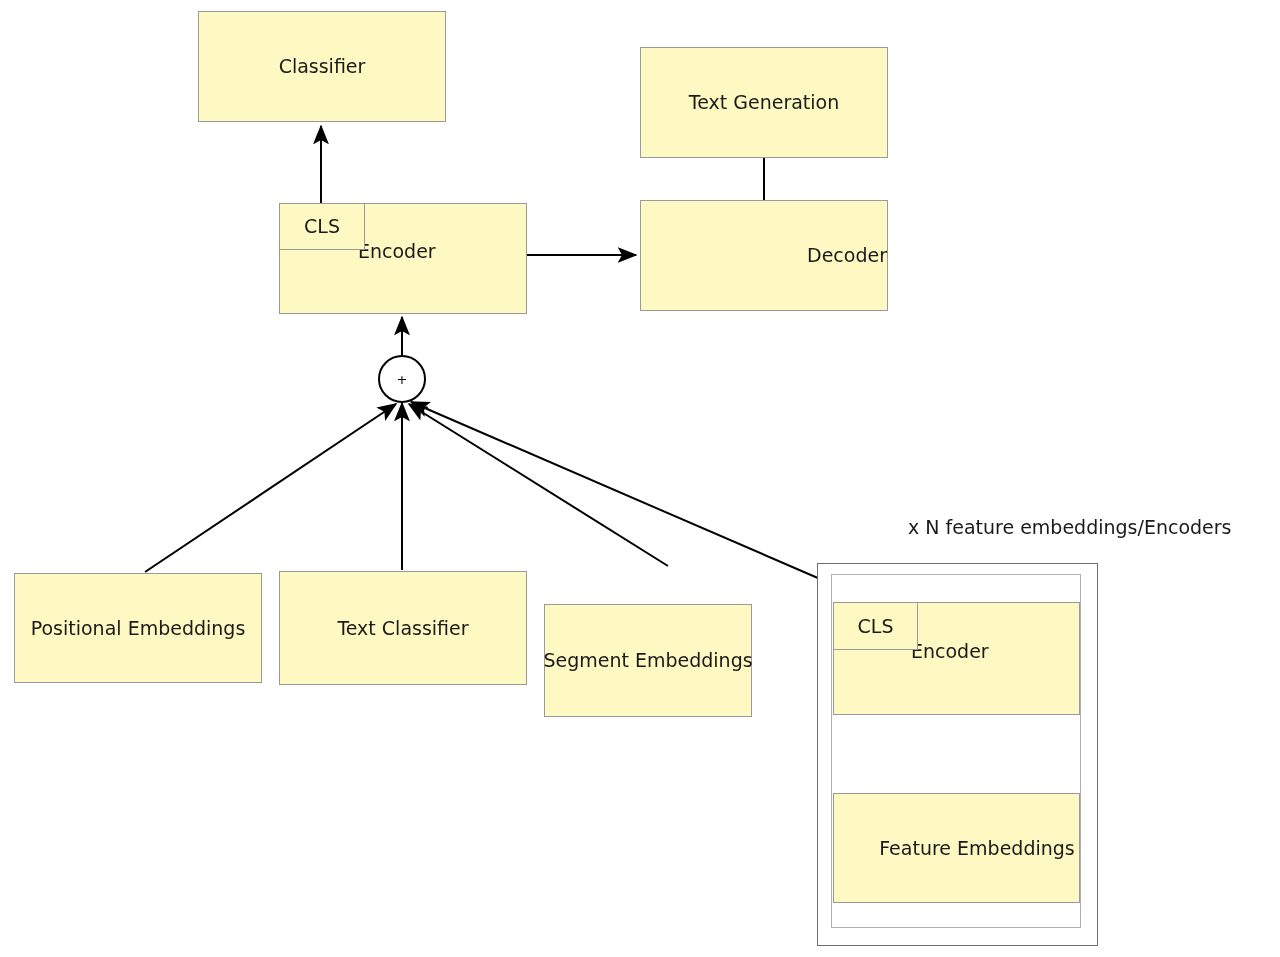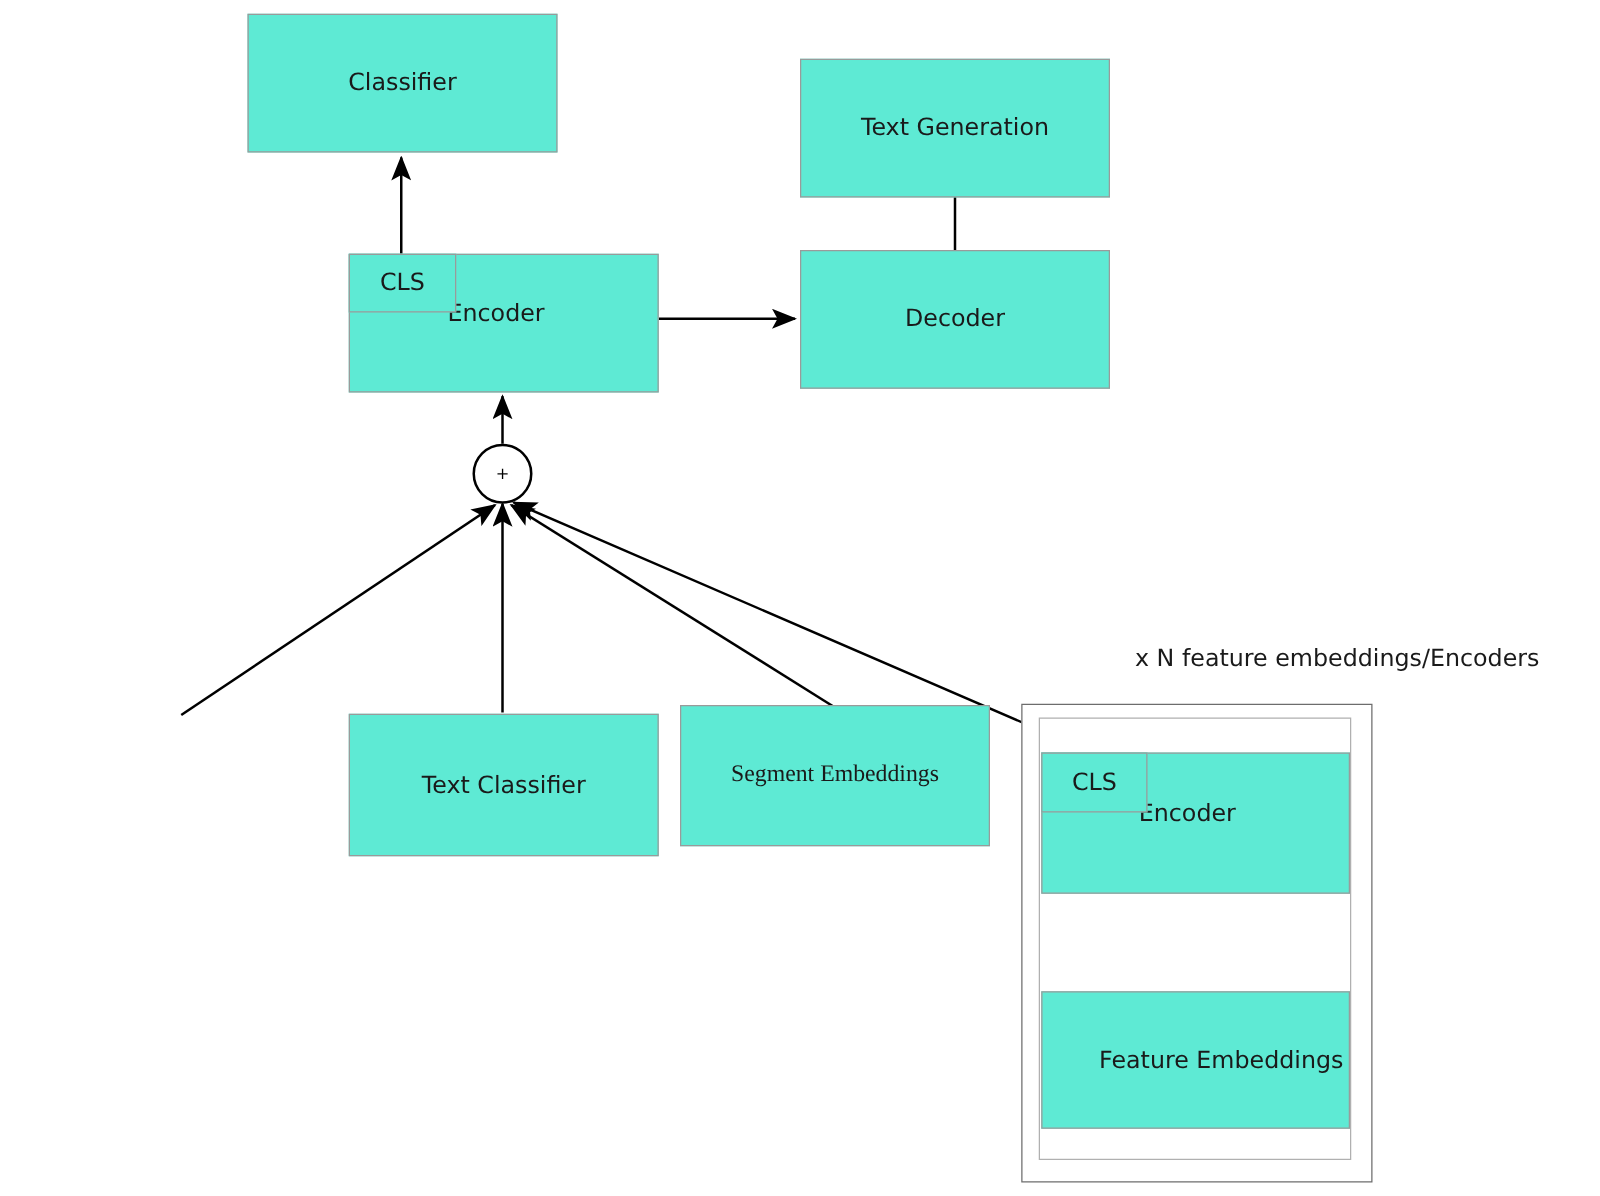--- a/index.html
+++ b/index.html
@@ -13,56 +13,56 @@
   #canvas {
     position: relative;
     width: 1280px;
     height: 957px;
     background: #ffffff;
     overflow: hidden;
   }
   .node {
     position: absolute;
     box-sizing: border-box;
-    background: #5eead4;
+    background: #fef9c3;
     border: 1px solid #9a9a9a;
     display: flex;
     align-items: center;
     justify-content: center;
   }
   .node .label {
     font-size: 19px;
     color: #1a1a1a;
     line-height: 1.1;
     white-space: nowrap;
     text-align: center;
   }
   
   #classifier-box   { left: 198px; top: 11px;  width: 248px; height: 111px; }
   #textgen-box      { left: 640px; top: 11px;  width: 248px; height: 111px; margin-top: 36px; }
   #encoder-box      { left: 279px; top: 203px; width: 248px; height: 111px; }
-  #decoder-box      { left: 640px; top: 200px; width: 248px; height: 111px; }
+  #decoder-box      { left: 640px; top: 200px; width: 248px; height: 111px; justify-content: flex-end; }
 
   
   #encoder-cls-box {
     left: 279px; top: 203px; width: 86px; height: 47px;
     justify-content: center; align-items: center;
   }
   #encoder-cls-box .label { font-size: 19px; }
   
   #encoder-box { align-items: flex-start; justify-content: flex-start; }
   #encoder-box .label {
     margin-left: 78px;
     margin-top: 37px;
   }
 
   
   #positional-box { left: 14px;  top: 573px; width: 248px; height: 110px; }
   #text-emb-box   { left: 279px; top: 571px; width: 248px; height: 114px; }
-  #segment-box    { left: 544px; top: 564px; width: 248px; height: 113px; font-family: Liberation Serif, serif; }
+  #segment-box    { left: 544px; top: 604px; width: 208px; height: 113px; }
 
   
   #feature-panel {
     position: absolute;
     left: 817px; top: 563px; width: 281px; height: 383px;
     box-sizing: border-box;
     border: 1px solid #6d6d6d;
     background: #ffffff;
   }
   #feature-inner {
@@ -160,20 +160,23 @@
   </div>
 
   <div class="node" id="decoder-box">
     <span class="label">Decoder</span>
   </div>
 
   <div id="plus-node">
     <span>+</span>
   </div>
 
+  <div class="node" id="positional-box">
+    <span class="label">Positional Embeddings</span>
+  </div>
 
   <div class="node" id="text-emb-box">
     <span class="label">Text Classifier</span>
   </div>
 
   <div class="node" id="segment-box">
     <span class="label">Segment Embeddings</span>
   </div>
 
   <div id="panel-caption">x N feature embeddings/Encoders</div>

